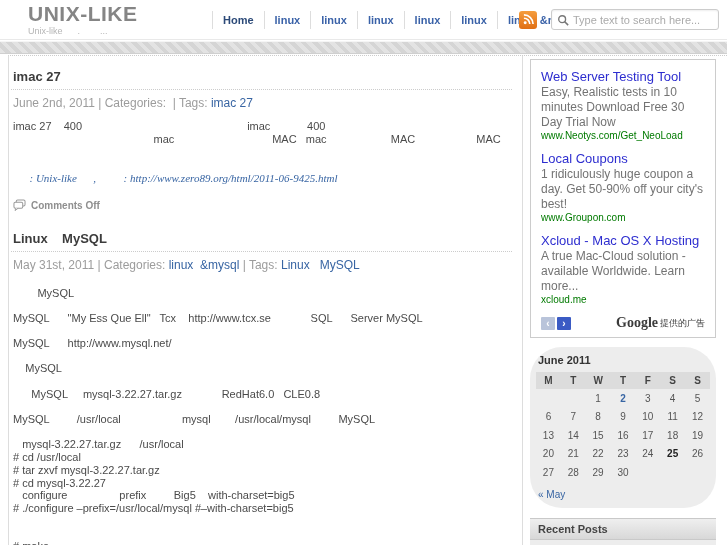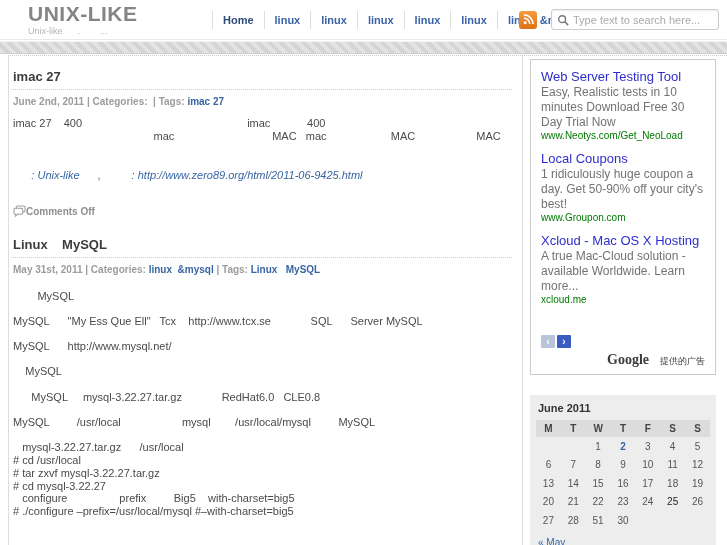--- a/index.html
+++ b/index.html
@@ -37,56 +37,56 @@
   
   .page { display:flex; border-top:1px dotted #ccc; margin-top:1px; min-height:490px;
     border-left:1px solid #ddd; margin-left:8px; }
   main { width:513px; padding:2px 10px 0 2px; background:#fff; }
   aside { width:198px; border-left:1px solid #ddd; padding:3px 4px 0 7px; background:#fff; }
 
   
   article { margin-top:9px; }
   .post-title { font-size:13px; font-weight:bold; color:#3c3c3c; white-space:pre; padding:2px 0 5px 2px;
     border-bottom:1px dotted #ccc; }
-  .post-meta { font-size:10px; color:#9c9c9c; padding:6px 0 2px 2px; white-space:pre;font-weight:bold; }
+  .post-meta { font-size:12px; color:#9c9c9c; padding:6px 0 2px 2px; white-space:pre; }
   .post-meta .metalink { color:#3865a3; cursor:pointer; text-decoration:none; white-space:pre; }
   .post-body { padding-left:2px; margin-top:8px; font-size:11px; line-height:12.5px; color:#4a4a4a; }
   .bodyline { white-space:pre; }
   .source-line { margin-top:27px; padding-left:2px; font-size:11px; font-style:italic; color:#3865a3;
-    white-space:pre; }
+    white-space:pre;font-family:Liberation Serif, serif; }
   .source-line a { color:#3865a3; cursor:pointer; text-decoration:none; }
-  .comments-row { margin-top:24px; display:flex; align-items:center; padding-left:2px; }
+  .comments-row { margin-top:15px; display:flex; align-items:center; gap:5px; padding-left:2px; }
   .comments-row span { font-size:10px; font-weight:bold; color:#8f8f8f; }
   .para { white-space:pre; font-size:11px; line-height:12.8px; color:#4a4a4a; margin-top:12.5px; }
   .para.gap { margin-top:25px; }
 
   
   .ad-box { border:1px solid #ccc; background:#fff; padding:9px 10px 6px 10px; }
   .ad { margin-bottom:9px; }
   .ad-title { font-size:13px; color:#2d2dcf; cursor:pointer; line-height:16px; }
   .ad-body { font-size:12px; color:#737373; line-height:15px; }
   .ad-url { font-size:10px; color:#007a00; line-height:12px; }
   .ad-footer { display:flex; align-items:center; justify-content:space-between; margin-top:2px; }
   .pager { display:flex; gap:2px; }
   .pager .pg { width:14px; height:13px; font-size:10px; font-weight:bold; color:#fff; text-align:center;
     line-height:13px; cursor:pointer; border-radius:1px; }
   .pg-prev { background:#b9c4da; }
   .pg-next { background:#3b5bc4; }
-  .google-attr { font-size:9px; color:#3b3b3b; display:flex; align-items:flex-end; gap:11px;margin-top:37px; }
+  .google-attr { font-size:9px; color:#3b3b3b; display:flex; align-items:center; gap:2px; }
   .google-logo { font-family:"Liberation Serif","DejaVu Serif",serif; font-size:14px; font-weight:bold;
     color:#3b3b3b; letter-spacing:0; }
 
   
-  .cal-panel { margin-top:20px; background:#ededed; padding:7px 6px 6px 6px; }
+  .cal-panel { margin-top:9px; background:#ededed; padding:7px 6px 6px 6px;border-radius:32px; }
   .cal-caption { font-size:11px; font-weight:bold; color:#333; margin:0 0 6px 2px; }
   table.calendar { width:100%; border-collapse:collapse; }
   .calendar th { background:#dcdcdc; font-size:10px; font-weight:bold; color:#444; height:17px; }
   .calendar td { font-size:10px; color:#555; text-align:center; height:18.5px; }
   .calendar td.linkday { color:#3865a3; font-weight:bold; cursor:pointer; }
-  .calendar td.boldday { color:#222; font-weight:normal; }
+  .calendar td.boldday { color:#222; font-weight:bold; }
   .cal-prev { font-size:10px; color:#3865a3; margin:7px 0 2px 2px; cursor:pointer; display:inline-block; }
 
   
   .recent-header { margin-top:10px; background:linear-gradient(180deg,#efefef,#d8d8d8);
     border-top:1px solid #c9c9c9; border-bottom:1px solid #c9c9c9; padding:4px 8px;
     font-size:11px; font-weight:bold; color:#444; }
   .recent-list { list-style:none; background:#ededed; }
   .recent-list li { font-size:11px; color:#3865a3; padding:5px 8px 4px 8px;
     border-bottom:1px dotted #b9b9b9; cursor:pointer; white-space:pre; }
 </style>
@@ -258,21 +258,21 @@
               <td>21</td>
               <td>22</td>
               <td>23</td>
               <td>24</td>
               <td class="boldday">25</td>
               <td>26</td>
             </tr>
             <tr>
               <td>27</td>
               <td>28</td>
-              <td>51</td>
+              <td>29</td>
               <td>30</td>
               <td></td>
               <td></td>
               <td></td>
             </tr>
           </tbody>
       </table>
       <span class="cal-prev">« May</span>
     </div>
 

